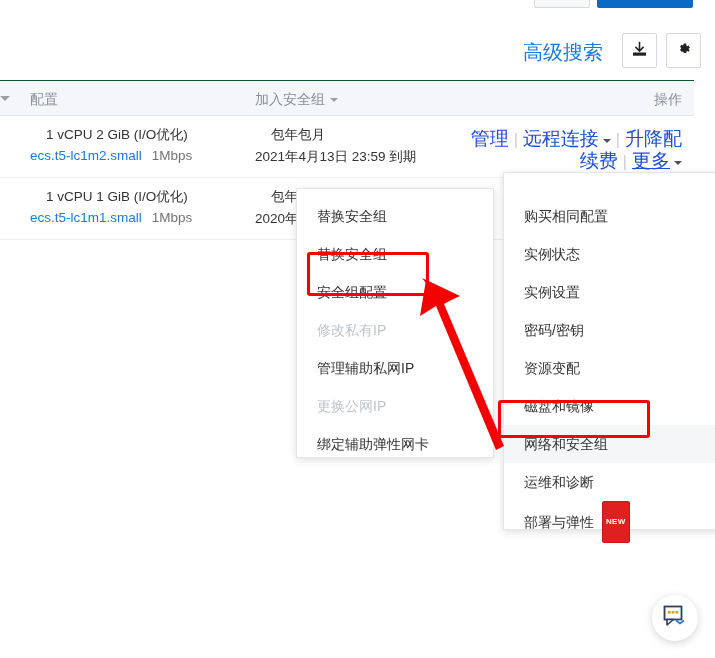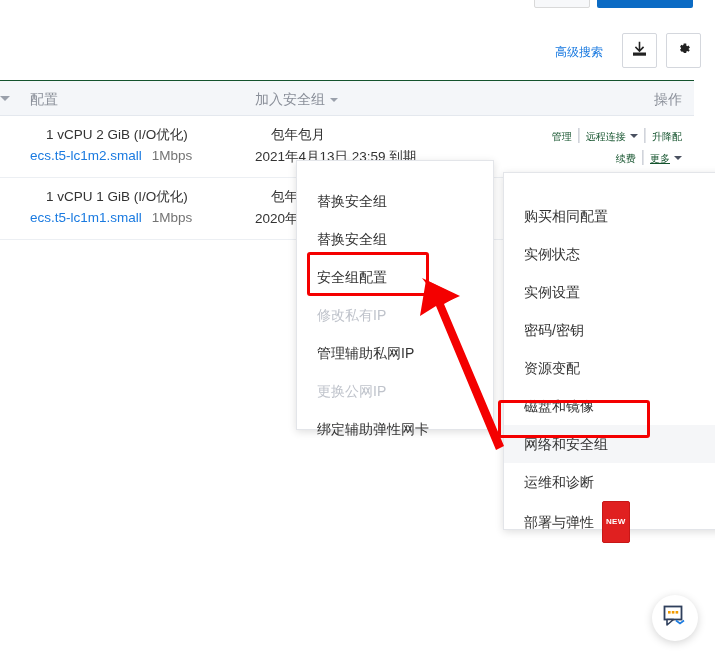--- a/index.html
+++ b/index.html
@@ -22,21 +22,21 @@
     position: absolute; left: 597px; top: 0; width: 96px; height: 20px;
     background: #0b6bc4; border-radius: 2px;
   }
 
   
   .search-row {
     position: absolute; top: 30px; left: 0; width: 715px; height: 50px;
   }
   .adv-search {
     position: absolute; right: 112px; top: 12px;
-    color: #1a7ae0; font-size: 12px; line-height: 20px; cursor: pointer;
+    color: #1a7ae0; font-size: 20px; line-height: 20px; cursor: pointer;
     white-space: nowrap;
   }
   .icon-box {
     position: absolute; top: 3px; width: 35px; height: 35px;
     border: 1px solid #d4d7dd; background: #fff; border-radius: 2px;
     display: flex; align-items: center; justify-content: center;
     cursor: pointer;
   }
   .icon-box.export { right: 58px; }
   .icon-box.gear { right: 14px; }
@@ -74,41 +74,41 @@
   .cell .l1 { position: absolute; top: 10px; left: 16px; white-space: nowrap; }
   .cell .l2 { position: absolute; top: 32px; left: 0; white-space: nowrap; }
   .cell.cfg { left: 30px; width: 215px; }
   .cell.pay { left: 255px; width: 230px; }
   .link { color: #1a7ae0; cursor: pointer; }
   .mbps { margin-left: 10px; color: #737373; }
 
   .ops { position: absolute; right: 12px; top: 0; text-align: right; white-space: nowrap; }
   .ops .r1 { position: absolute; top: 10px; right: 0; white-space: nowrap; }
   .ops .r2 { position: absolute; top: 32px; right: 0; white-space: nowrap; }
-  .ops a { color: #14532d; text-decoration: none; font-size: 10px; cursor: pointer; }
+  .ops a { color: #1d4ed8; text-decoration: none; font-size: 19px; cursor: pointer; }
   .ops a.ul { text-decoration: underline; }
   .sep { color: #c8ccd4; margin: 0 5px; }
   .caret-blue {
     display: inline-block; margin-left: 4px; vertical-align: 2px;
     width: 0; height: 0;
     border-left: 4px solid transparent; border-right: 4px solid transparent;
     border-top: 4px solid #4a5160;
   }
 
   .tfoot { position: relative; height: 56px; }
   .total { position: absolute; right: 12px; top: 22px; font-size: 13px; color: #666; }
 
   
   .menu {
     position: absolute; background: #fff;
     border: 1px solid #e3e5e9;
     box-shadow: 0 2px 8px rgba(0,0,0,0.13);
     z-index: 40;
   }
-  .menu-sub  { left: 296px; top: 160px; width: 198px; height: 270px; padding: 21px 0; }
+  .menu-sub  { left: 296px; top: 188px; width: 198px; height: 270px; padding: 8px 0; }
   .menu-main { left: 503px; top: 172px; width: 240px; height: 358px; padding: 24px 0; z-index: 50; }
 
   .mi {
     position: relative; height: 38px; line-height: 38px;
     padding: 0 14px 0 20px; font-size: 14px; color: #333;
     white-space: nowrap; cursor: pointer;
   }
   .mi.disabled { color: #bfc3cb; cursor: default; }
   .mi.hovered { background: #f5f6f8; }
   .mi .arrow {

